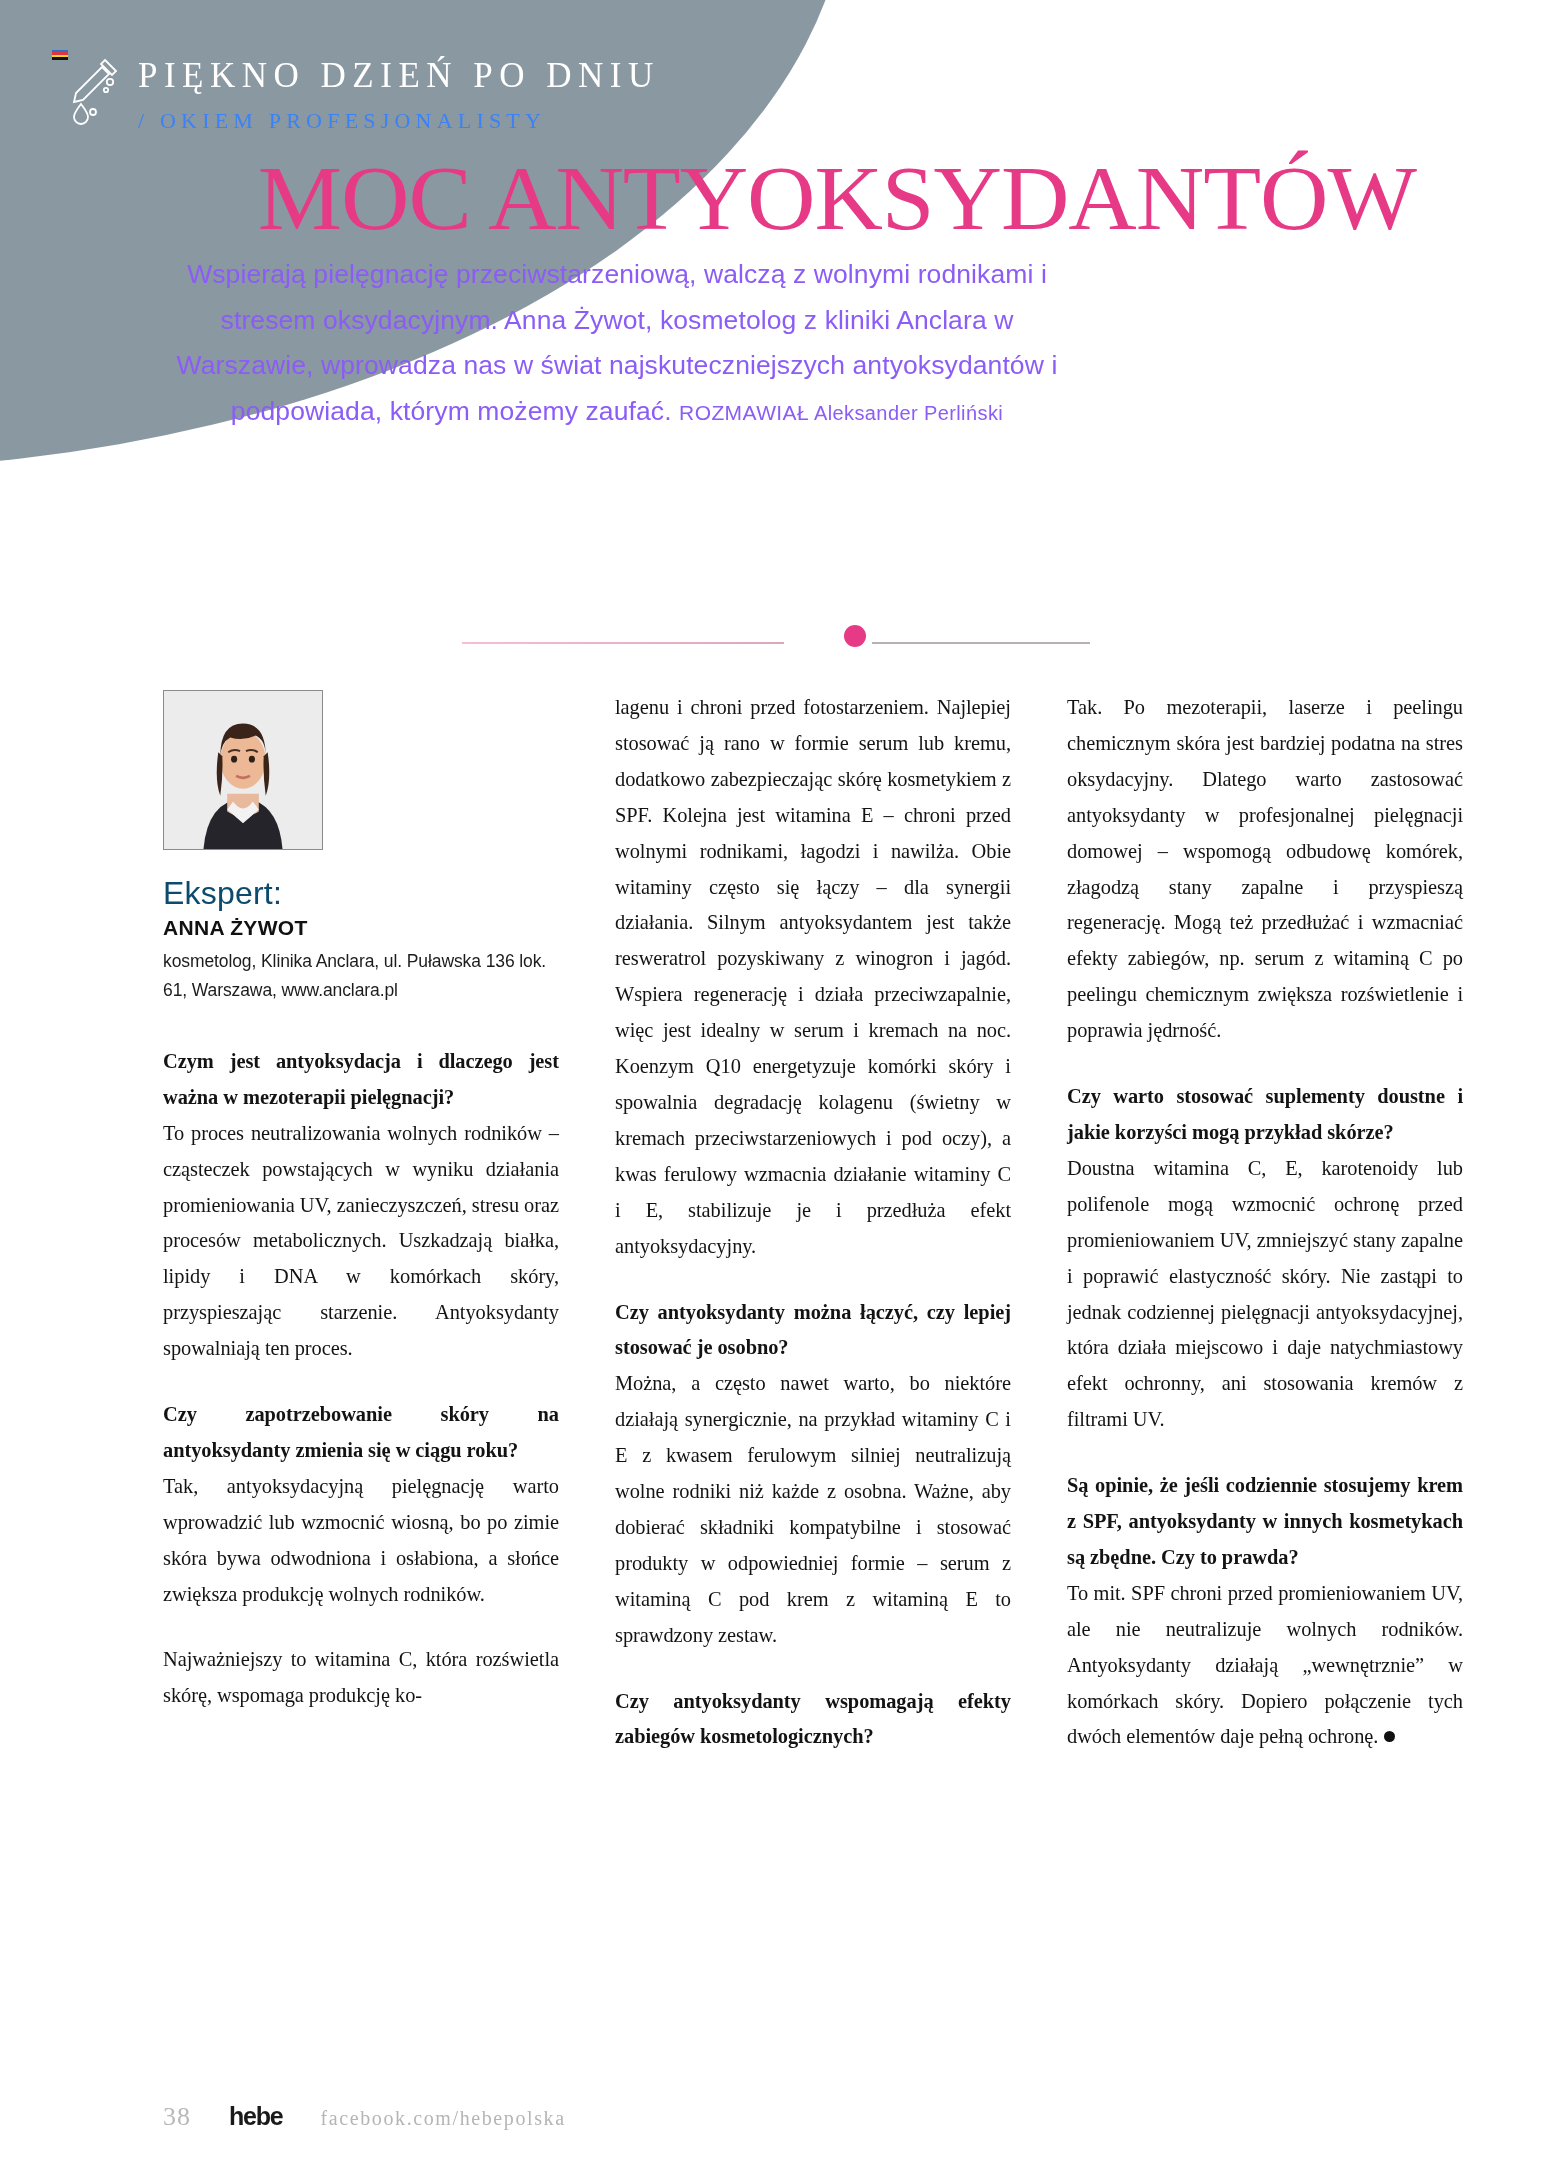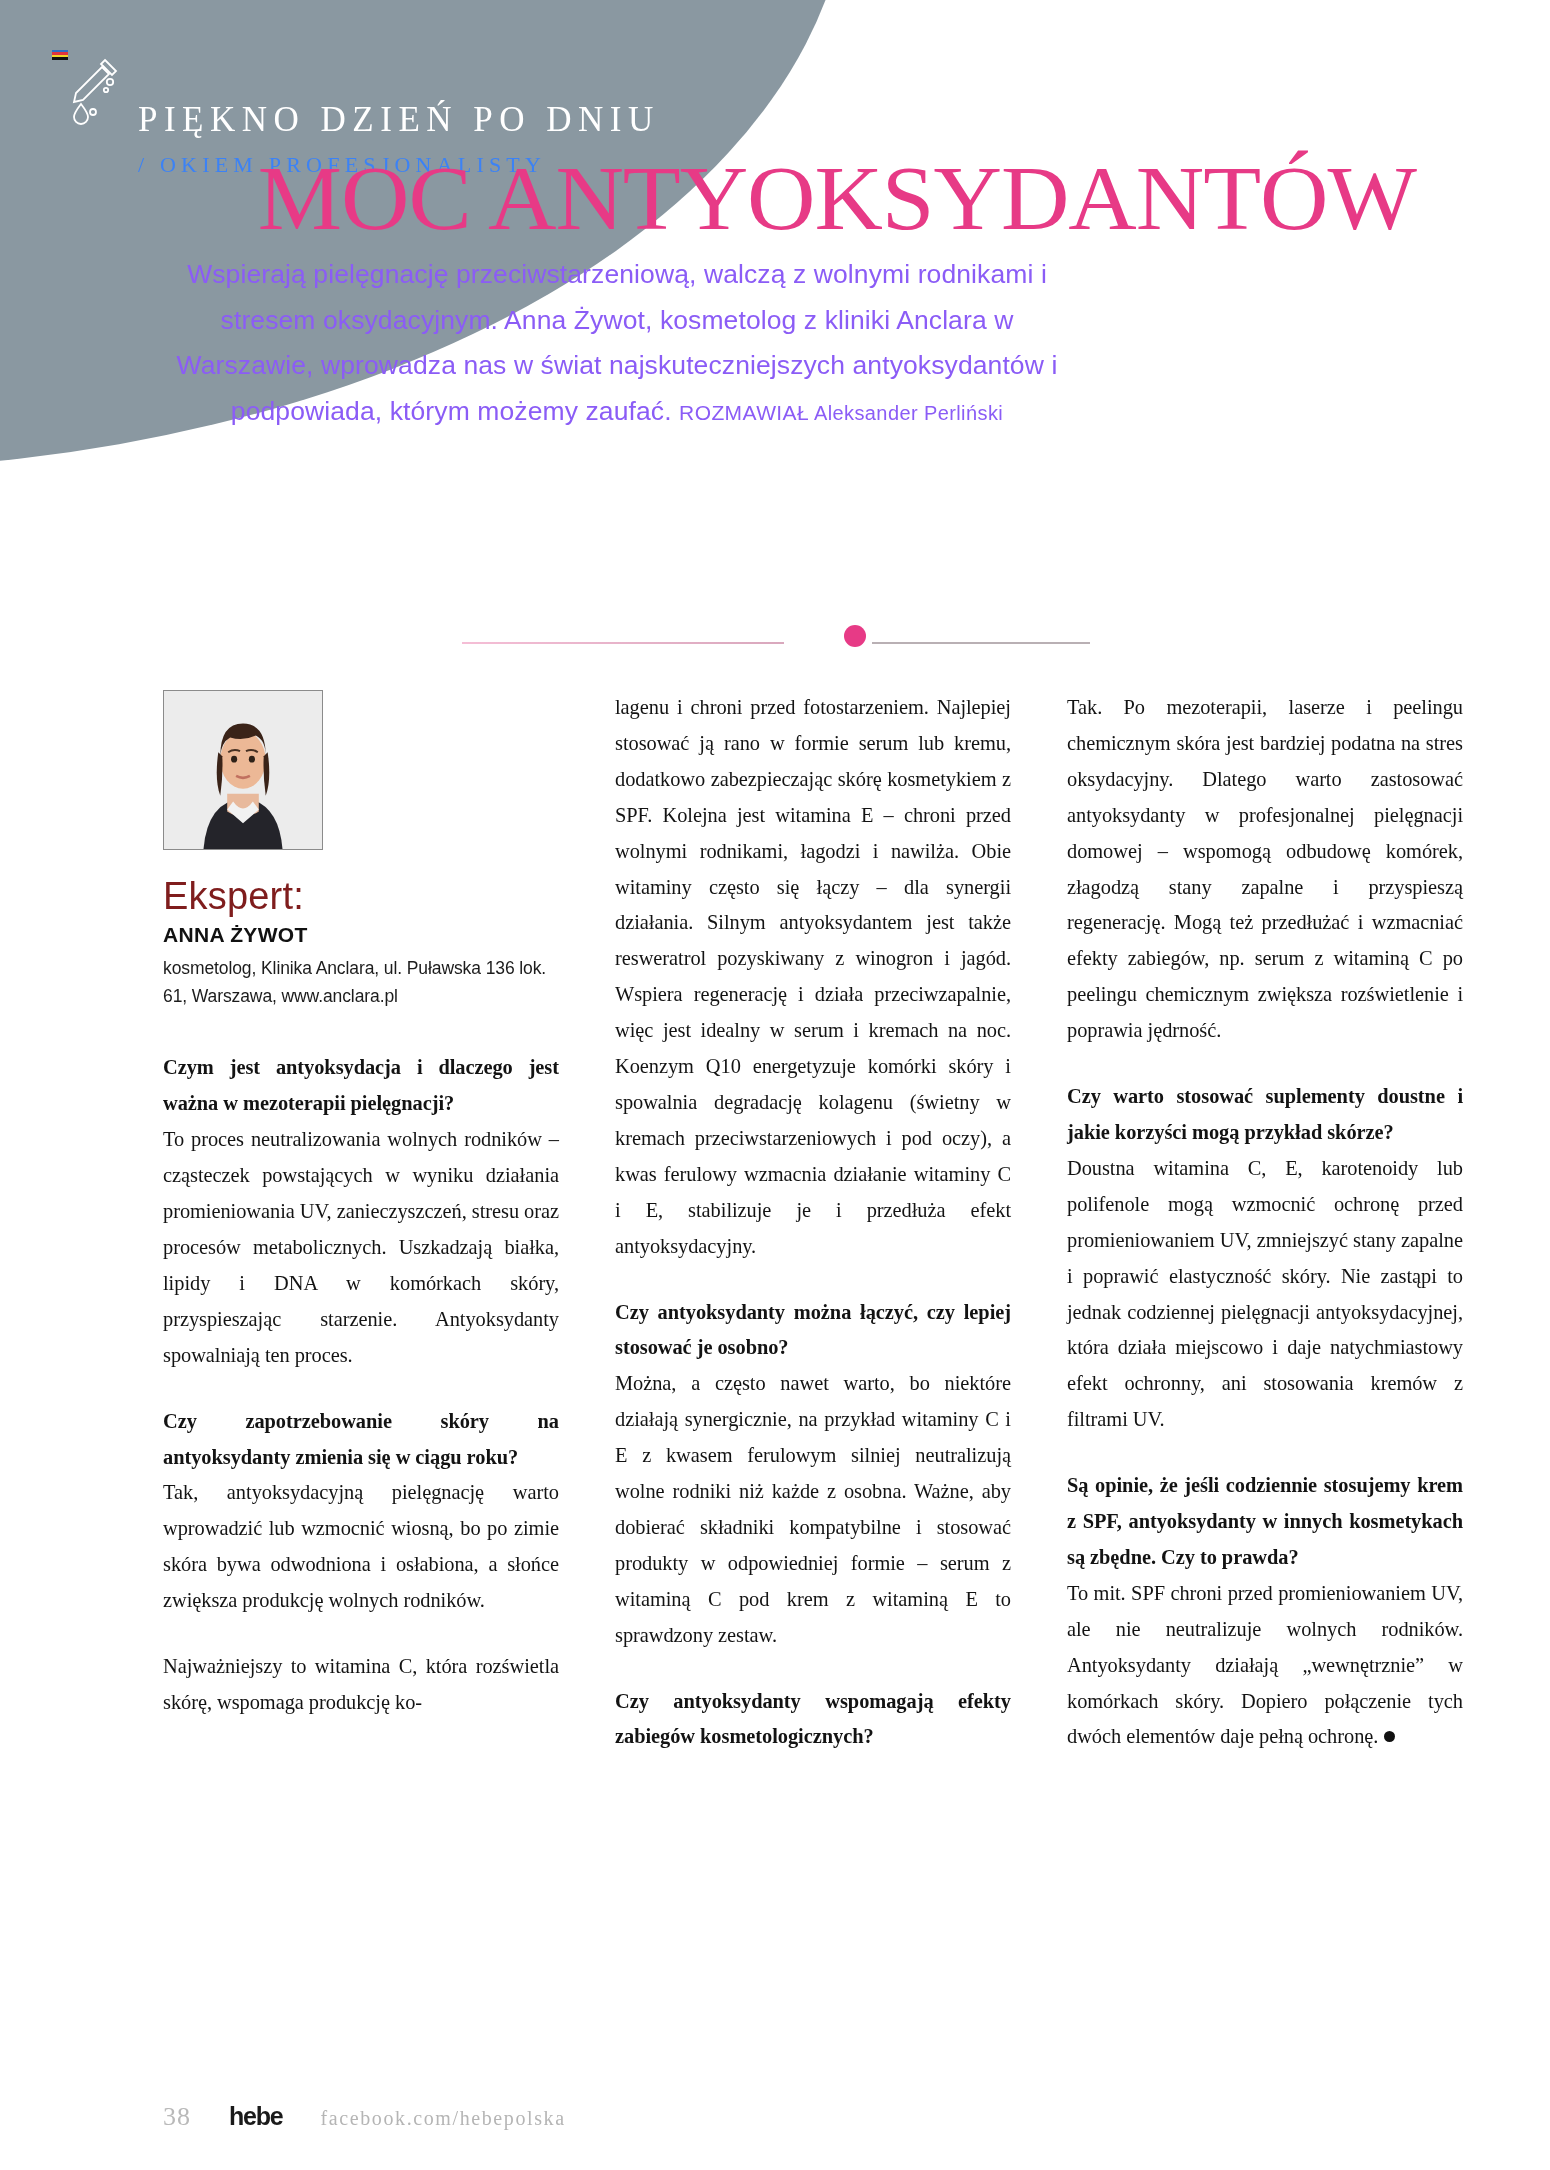--- a/index.html
+++ b/index.html
@@ -53,21 +53,20 @@
   .dropper-icon { width: 64px; height: 80px; margin-right: 14px; margin-top: 2px; }
   .kicker-text { padding-top: 6px; }
   .kicker-main {
     color: #ffffff;
     font-family: "Liberation Serif", serif;
     font-size: 35px;
     letter-spacing: 6.5px;
     font-weight: 400;
     line-height: 1.15;
     white-space: nowrap;
-    margin-top: 44px;
   }
   .kicker-sub {
     color: #3b82f6;
     font-family: "Liberation Serif", serif;
     font-size: 22px;
     letter-spacing: 5.2px;
     margin-top: 12px;
     white-space: nowrap;
   }
 
@@ -168,22 +167,22 @@
     width: 160px; height: 160px;
     border: 1px solid #8b8b8b;
     margin-bottom: 26px;
     position: relative;
     overflow: hidden;
     background: #e9e9e9;
   }
   .p-bg { position:absolute; inset:0; background: linear-gradient(#f0f0f0, #e3e3e3); }
   .expert-label {
     font-family: "Liberation Sans", sans-serif;
-    font-size: 38px;
-    color: #7f1d1d;
+    font-size: 32px;
+    color: #0c4a6e;
     letter-spacing: 0.2px;
     line-height: 1.1;
     margin-bottom: 5px;
   }
   .expert-name {
     font-family: "Liberation Sans", sans-serif;
     font-size: 21px;
     font-weight: bold;
     color: #111;
     letter-spacing: 0.3px;

